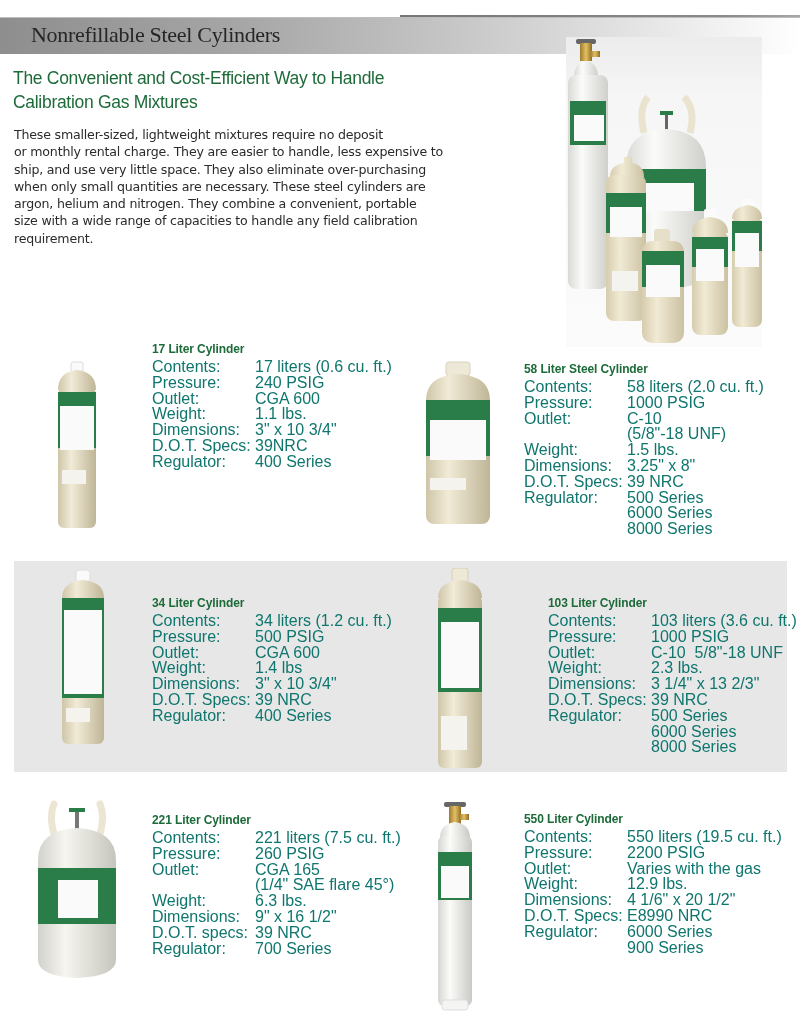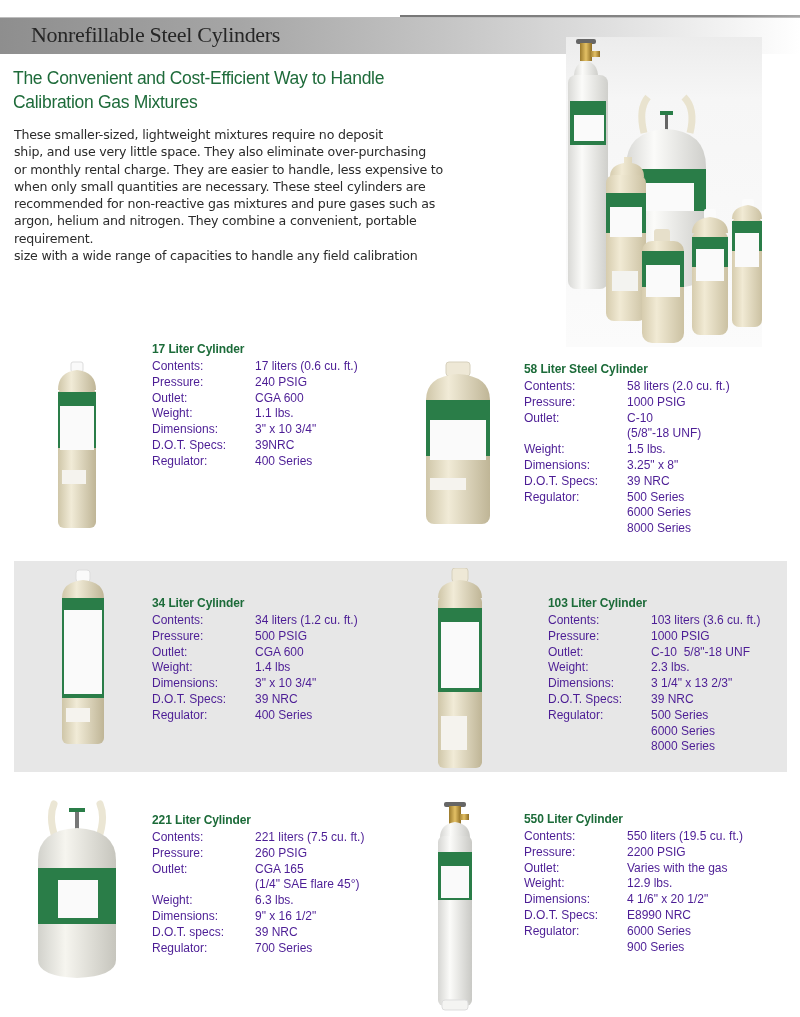--- a/index.html
+++ b/index.html
@@ -39,48 +39,47 @@
     .gray-band {
       position: absolute; left: 14px; top: 561px; width: 773px; height: 211px;
       background: #e7e7e7;
     }
 
     .product { position: absolute; }
     .product-title {
       font-size: 12px; font-weight: bold; color: #1c6b39; margin-bottom: 3px;
       letter-spacing: -0.1px;
     }
-    .spec-row { display: flex; font-size: 12px; line-height: 15.8px; color: #4c1d95; }
+    .spec-row { display: flex; font-size: 16px; line-height: 15.8px; color: #0f766e; }
     .spec-label { width: 103px; flex-shrink: 0; }
     .spec-value { white-space: pre; }
 
     .cyl { position: absolute; }
     .cyl svg { display: block; }
   </style>
 </head>
 <body>
 
 <div class="top-rule"></div>
 <div class="header-bar"></div>
 <div class="header-title">Nonrefillable Steel Cylinders</div>
 
 <div class="headline">
   <div>The Convenient and Cost-Efficient Way to Handle</div>
   <div>Calibration Gas Mixtures</div>
 </div>
 
 <div class="intro">
   <div>These smaller-sized, lightweight mixtures require no deposit</div>
+  <div>or monthly rental charge. They are easier to handle, less expensive to</div>
   <div>ship, and use very little space. They also eliminate over-purchasing</div>
-  <div>or monthly rental charge. They are easier to handle, less expensive to</div>
   <div>when only small quantities are necessary. These steel cylinders are</div>
-  <div>recommended for non-reactive gas mixtures and pure gases such as</div>
   <div>argon, helium and nitrogen. They combine a convenient, portable</div>
+  <div>size with a wide range of capacities to handle any field calibration</div>
   <div>requirement.</div>
-  <div>size with a wide range of capacities to handle any field calibration</div>
 </div>
 
 <div class="hero-photo-bg"></div>
 <div class="cyl" style="left:566px; top:37px;">
   <svg width="196" height="310" viewBox="0 0 196 310">
     <defs>
       <linearGradient id="wh" x1="0" x2="1">
           <stop offset="0" stop-color="#d9d9d6"></stop>
           <stop offset=".35" stop-color="#fbfbf9"></stop>
           <stop offset="1" stop-color="#cfcfcb"></stop>

